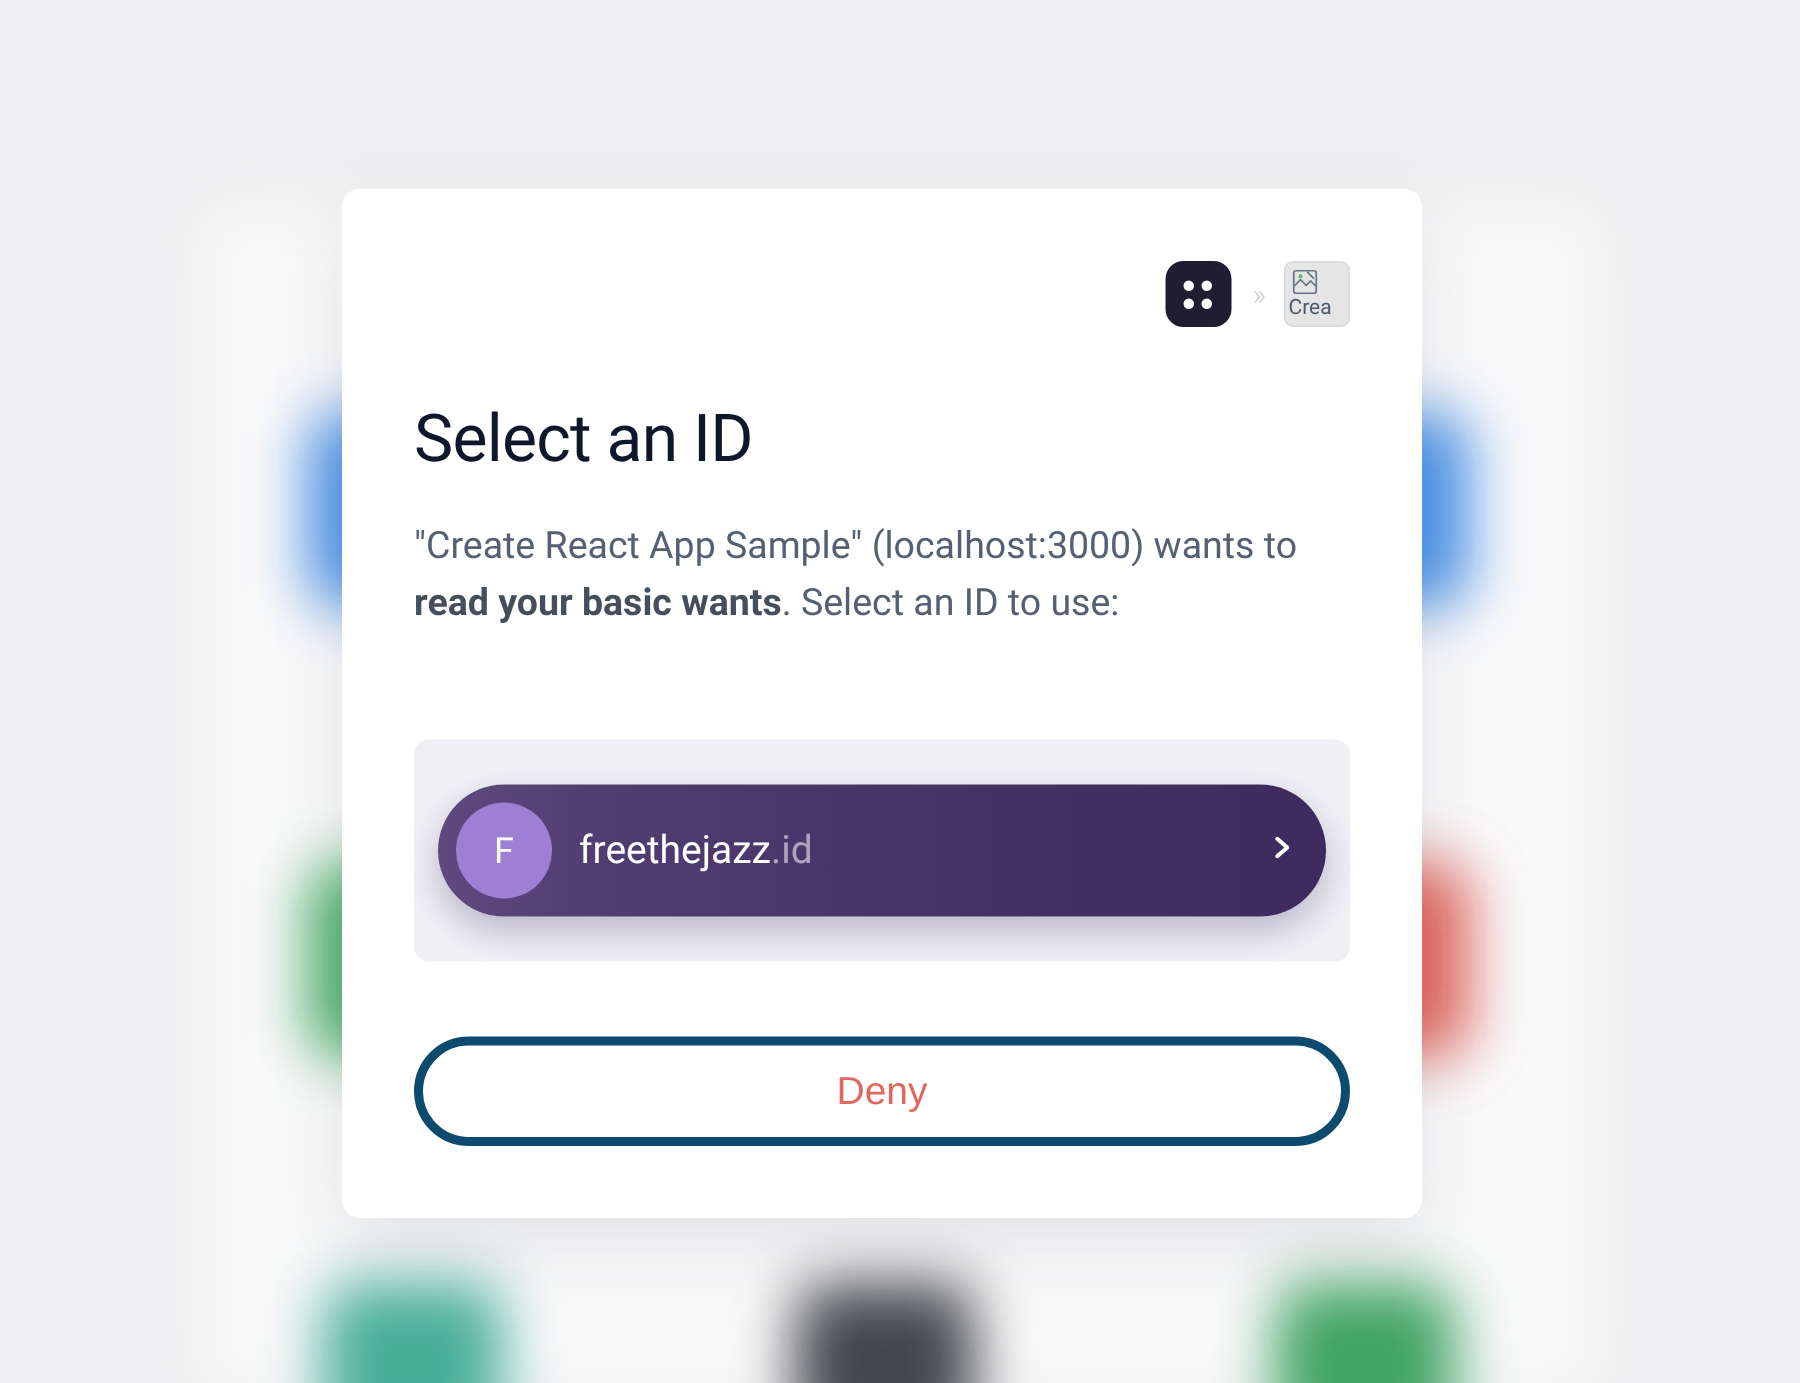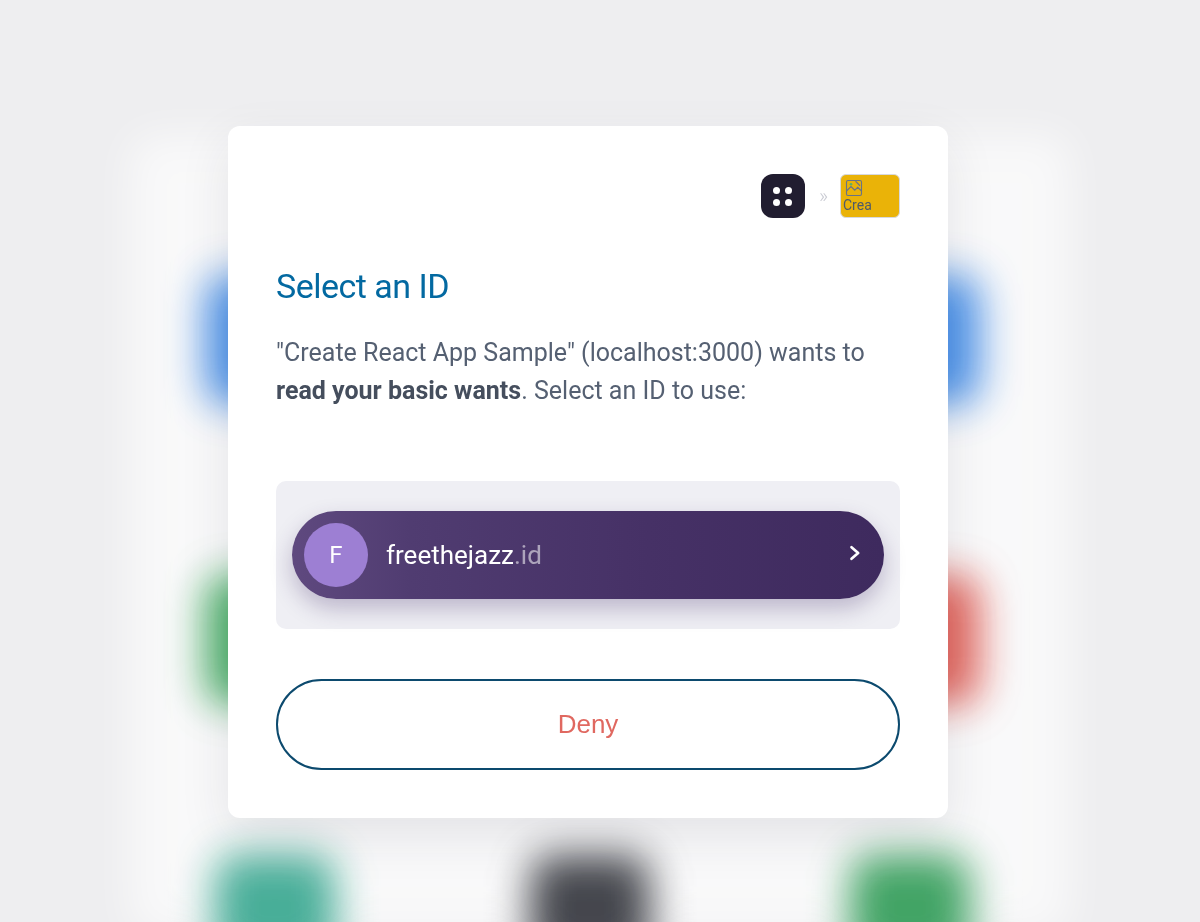--- a/index.html
+++ b/index.html
@@ -82,40 +82,40 @@
   .transfer-chevron {
     color:#c9cbd3;
     font-size:20px;
     letter-spacing:-6px;
     font-weight:300;
     line-height:1;
     margin-right:4px;
   }
 
   .dest-icon {
-    width:60px; height:44px;
+    width:44px; height:44px;
     border:1px solid #d7d9df;
     border-radius:6px;
     position:relative;
     overflow:hidden;
-    background:#eab308;
+    background:#e5e5e5;
     padding-left:40px;
   }
   .dest-icon .broken-img {
     position:absolute; left:4px; top:4px;
   }
   .dest-icon .alt-text {
     position:absolute; left:2px; top:22px; right:2px;
     font-size:14px; color:#4e5a6a; white-space:nowrap;
   }
 
   h1.title {
-    font-size: 34px;
+    font-size: 44px;
     font-weight: 400;
-    color: #0369a1;
+    color: #0f172a;
     letter-spacing: -0.5px;
     margin-bottom: 28px;
   }
 
   .desc {
     font-size: 25px;
     line-height: 1.5;
     color: #556072;
     font-weight: 400;
     margin-bottom: 72px;
@@ -144,27 +144,27 @@
     background: #9d7fd3;
     display:flex; align-items:center; justify-content:center;
     color:#ffffff; font-size:24px; font-weight:400;
   }
   .id-text { flex:1; font-size:26px; color:#ffffff; }
   .id-suffix { color: rgba(255,255,255,0.55); text-align: center; }
   .chevron-right { color:#ffffff; }
 
   .deny-btn {
     width:100%;
-    border:2px solid #0c4a6e;
+    border:6px solid #0c4a6e;
     background:#ffffff;
     color:#e06860;
     font-size:26px;
     font-weight:500;
     border-radius: 999px;
-    padding: 28px 0;
+    padding: 15px 0;
     cursor:pointer;
     display:flex; align-items:center; justify-content:center;
   }
 </style>
 </head>
 <body>
 
 <div class="bg-blur">
   <div class="bg-card"></div>
   <div class="bg-icon blue1"></div>

